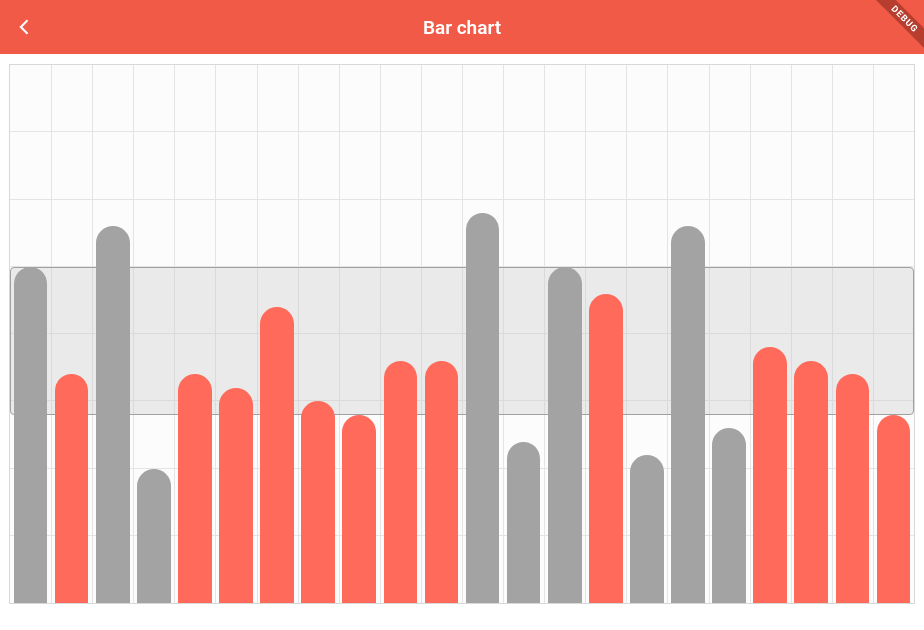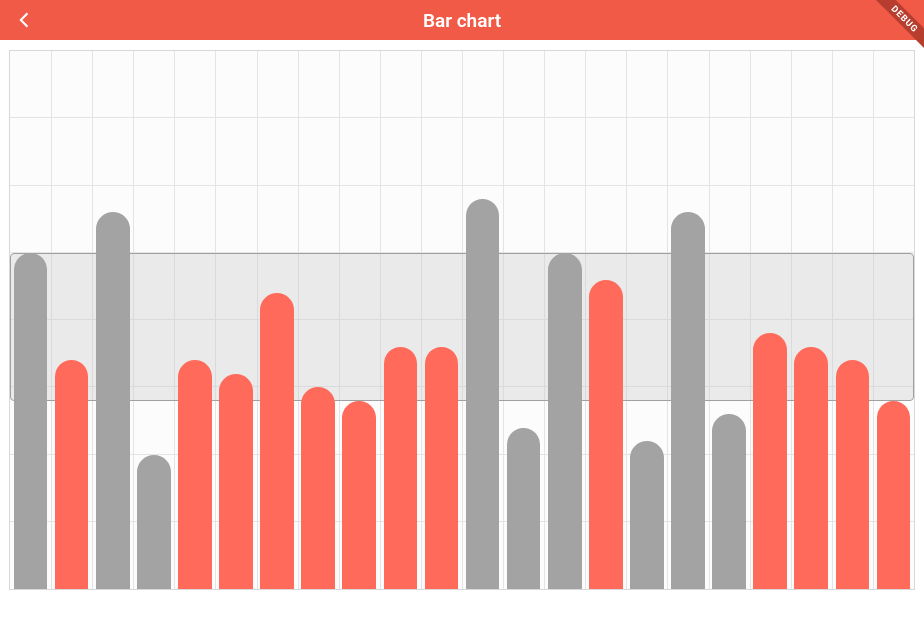--- a/index.html
+++ b/index.html
@@ -5,21 +5,21 @@
   * { box-sizing: border-box; margin: 0; padding: 0; }
   body {
     width: 924px;
     height: 630px;
     font-family: -apple-system, BlinkMacSystemFont, "Segoe UI", Roboto, sans-serif;
     background: #ffffff;
     overflow: hidden;
   }
   .appbar {
     position: relative;
-    height: 40px;
+    height: 54px;
     background: #f15a47;
     display: flex;
     align-items: center;
     justify-content: center;
   }
   .appbar-title {
     color: #ffffff;
     font-size: 19px;
     font-weight: 600;
   }

